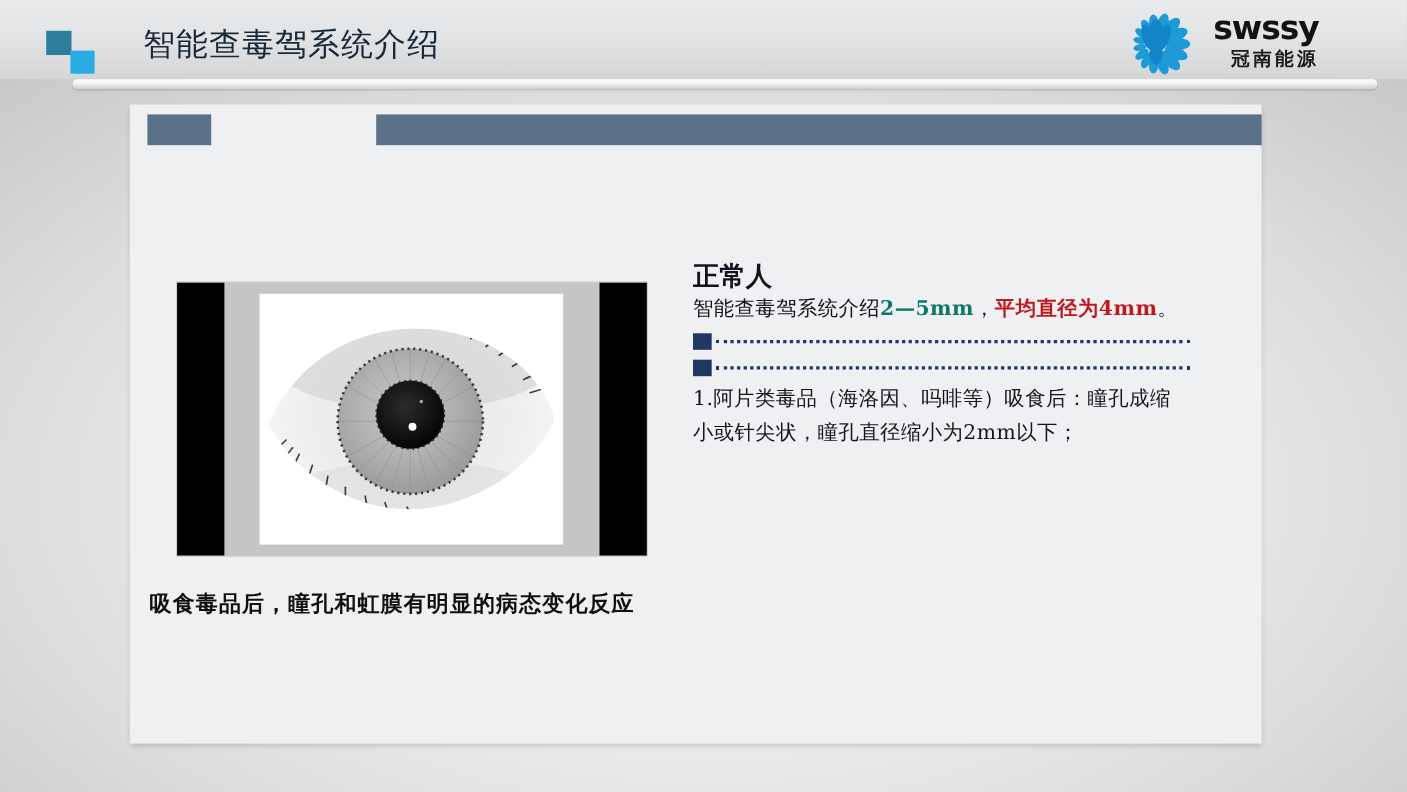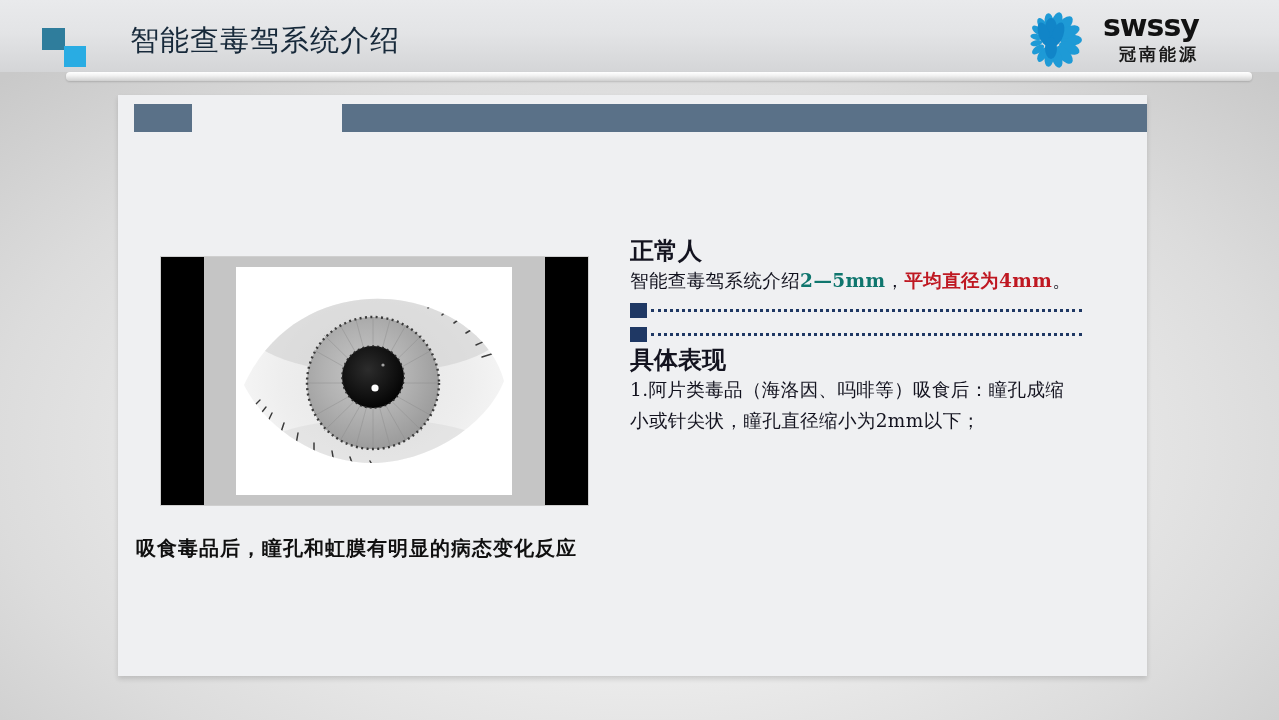--- a/index.html
+++ b/index.html
@@ -458,21 +458,20 @@
         <div class="dots"></div>
       </div>
 
 
       <div class="divider">
         <div class="knob"></div>
         <div class="dots"></div>
       </div>
 
       <div>
-        <div class="blk-head">具体表现</div>
 
         <div class="list-item">
           <span class="hl">1.</span><span class="hl">阿片类毒品（海洛因、吗啡等）</span><span>吸食后：瞳孔成缩小或针尖状，瞳孔直径</span><span class="hl">缩小为2mm以下</span><span>；</span>
         </div>
 
       </div>
 
     </div>
   </div>
 </div>

